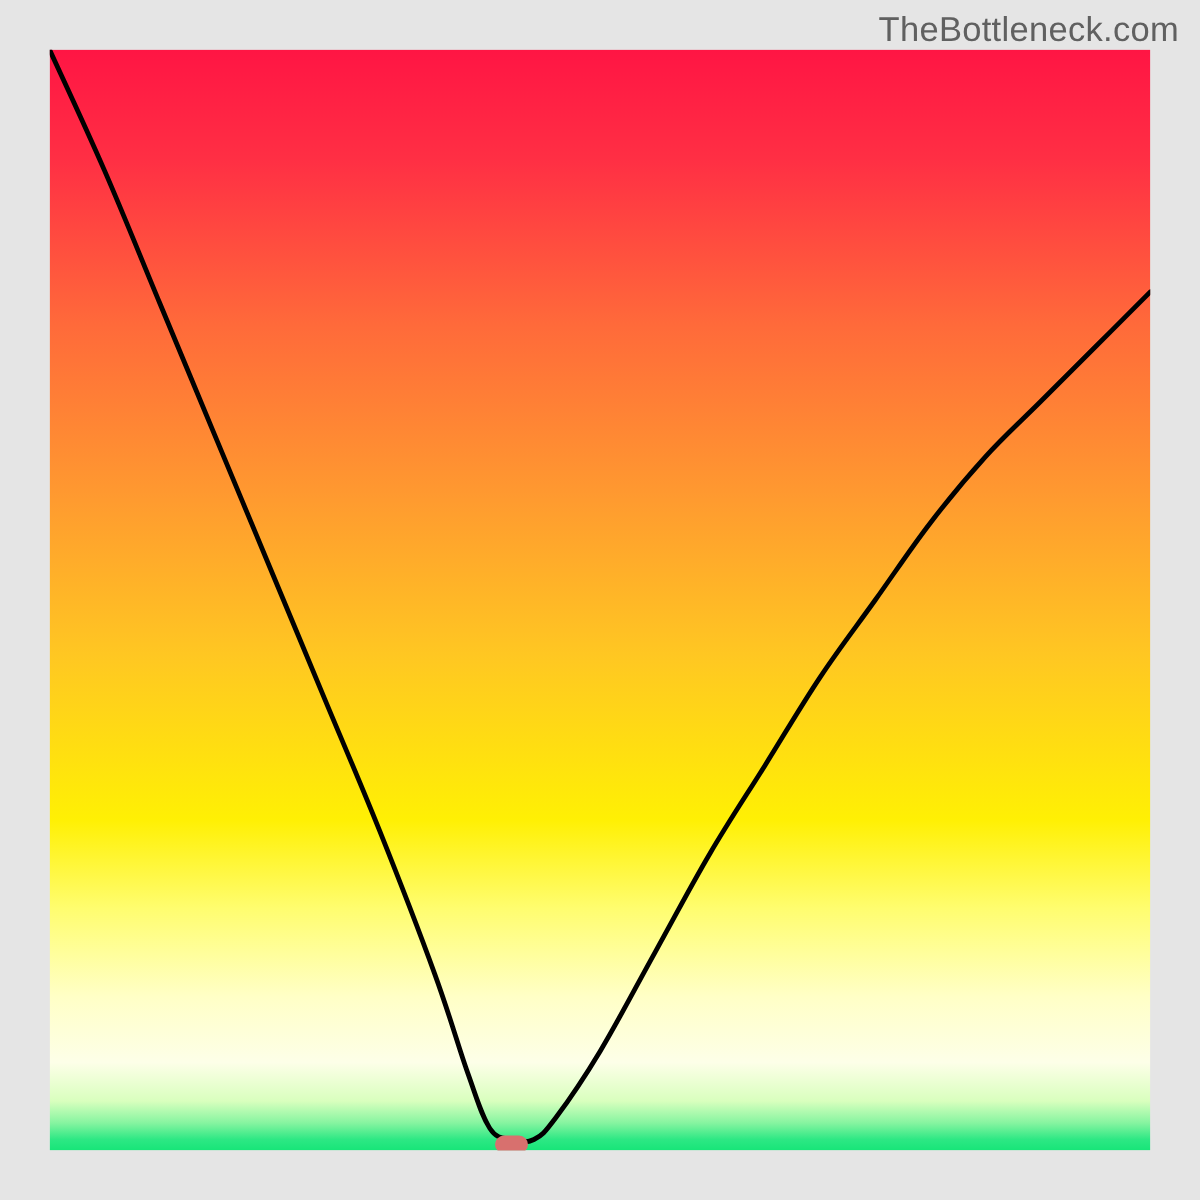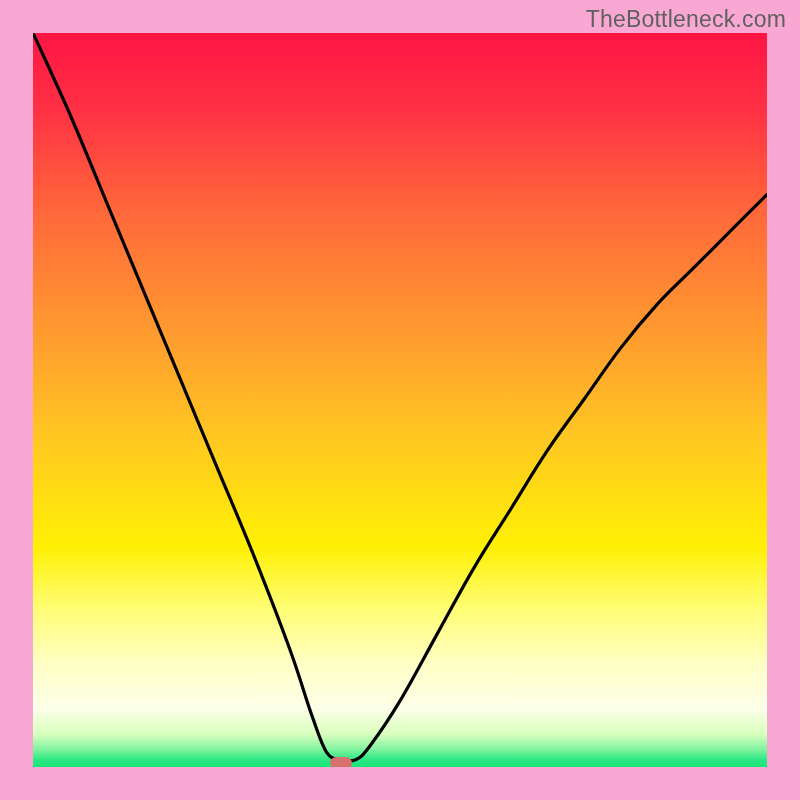--- a/index.html
+++ b/index.html
@@ -3,21 +3,21 @@
 <meta charset="utf-8">
 <style>
   * { margin: 0; padding: 0; box-sizing: border-box; }
   html, body { width: 800px; height: 800px; overflow: hidden; }
   body { background: #000; font-family: Arial, Helvetica, sans-serif; }
 
   .frame {
     position: absolute;
     left: 0; top: 0;
     width: 800px; height: 800px;
-    background: #f9a8d4;
+    background: #e5e5e5;
   }
 
   .plot-area {
     position: absolute;
     left: 33px;
     top: 33px;
     width: 734px;
     height: 734px;
     overflow: hidden;
   }

